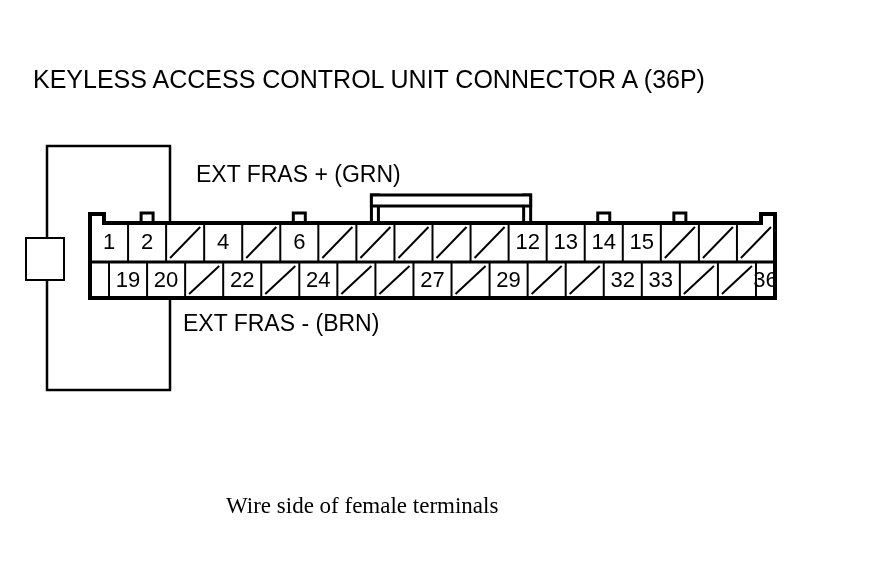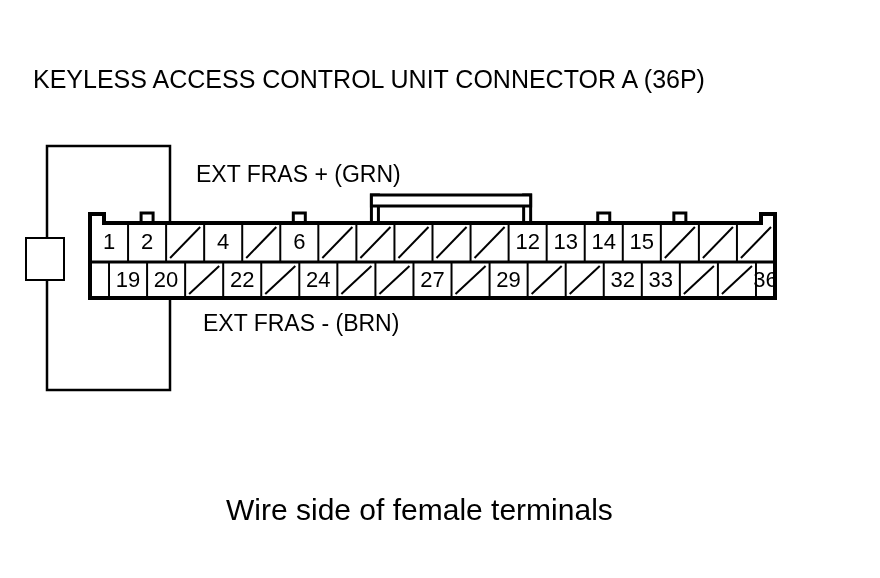--- a/index.html
+++ b/index.html
@@ -33,27 +33,27 @@
     margin-top: 8px;
   }
   .wire-label {
     position: absolute;
     font-size: 23px;
     font-family: "Liberation Sans", sans-serif;
     white-space: nowrap;
     color: #000;
   }
   #label-pos { left: 168px; top: 161px; margin-left: 28px; }
-  #label-neg { left: 183px; top: 310px; margin-left: 20px; }
+  #label-neg { left: 183px; top: 310px; }
   .caption-text {
     position: absolute;
     left: 226px;
     top: 493px;
-    font-size: 30px;
-    font-family: Liberation Sans, sans-serif;
+    font-size: 23px;
+    font-family: Liberation Serif, serif;
     white-space: nowrap;
     color: #000;
   }
   svg { display: block; }
   text.pinnum {
     font-family: "Liberation Sans", sans-serif;
     font-size: 22px;
     fill: #000;
   }
 </style>

